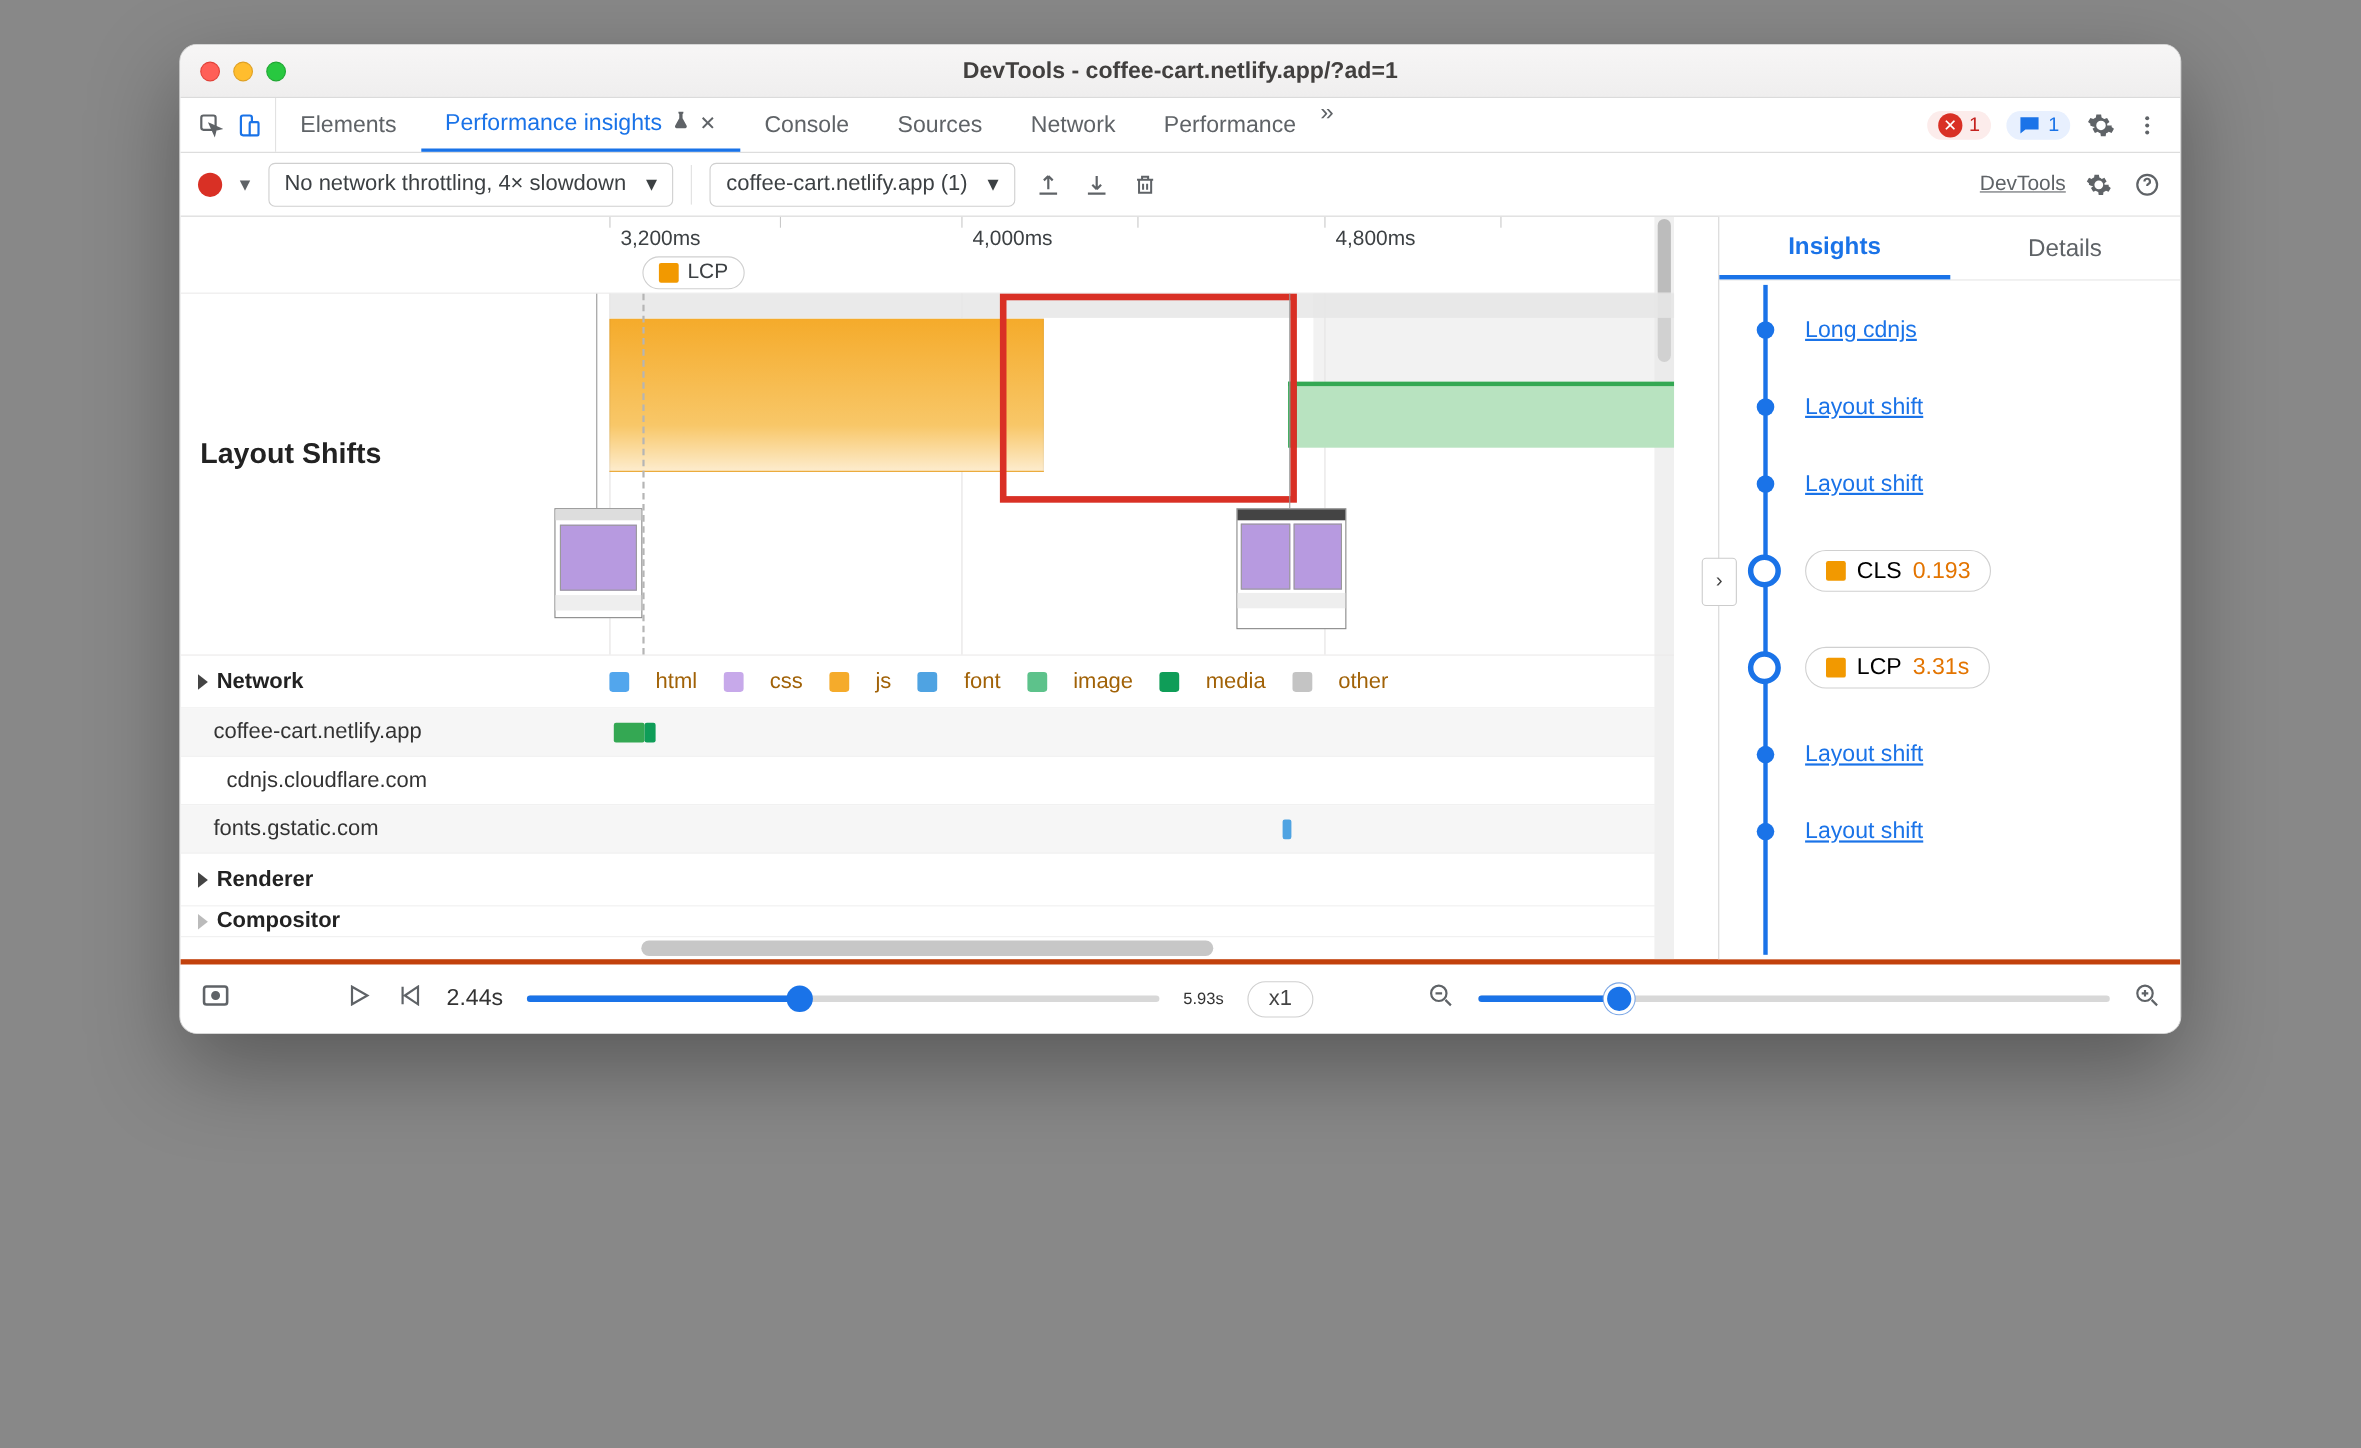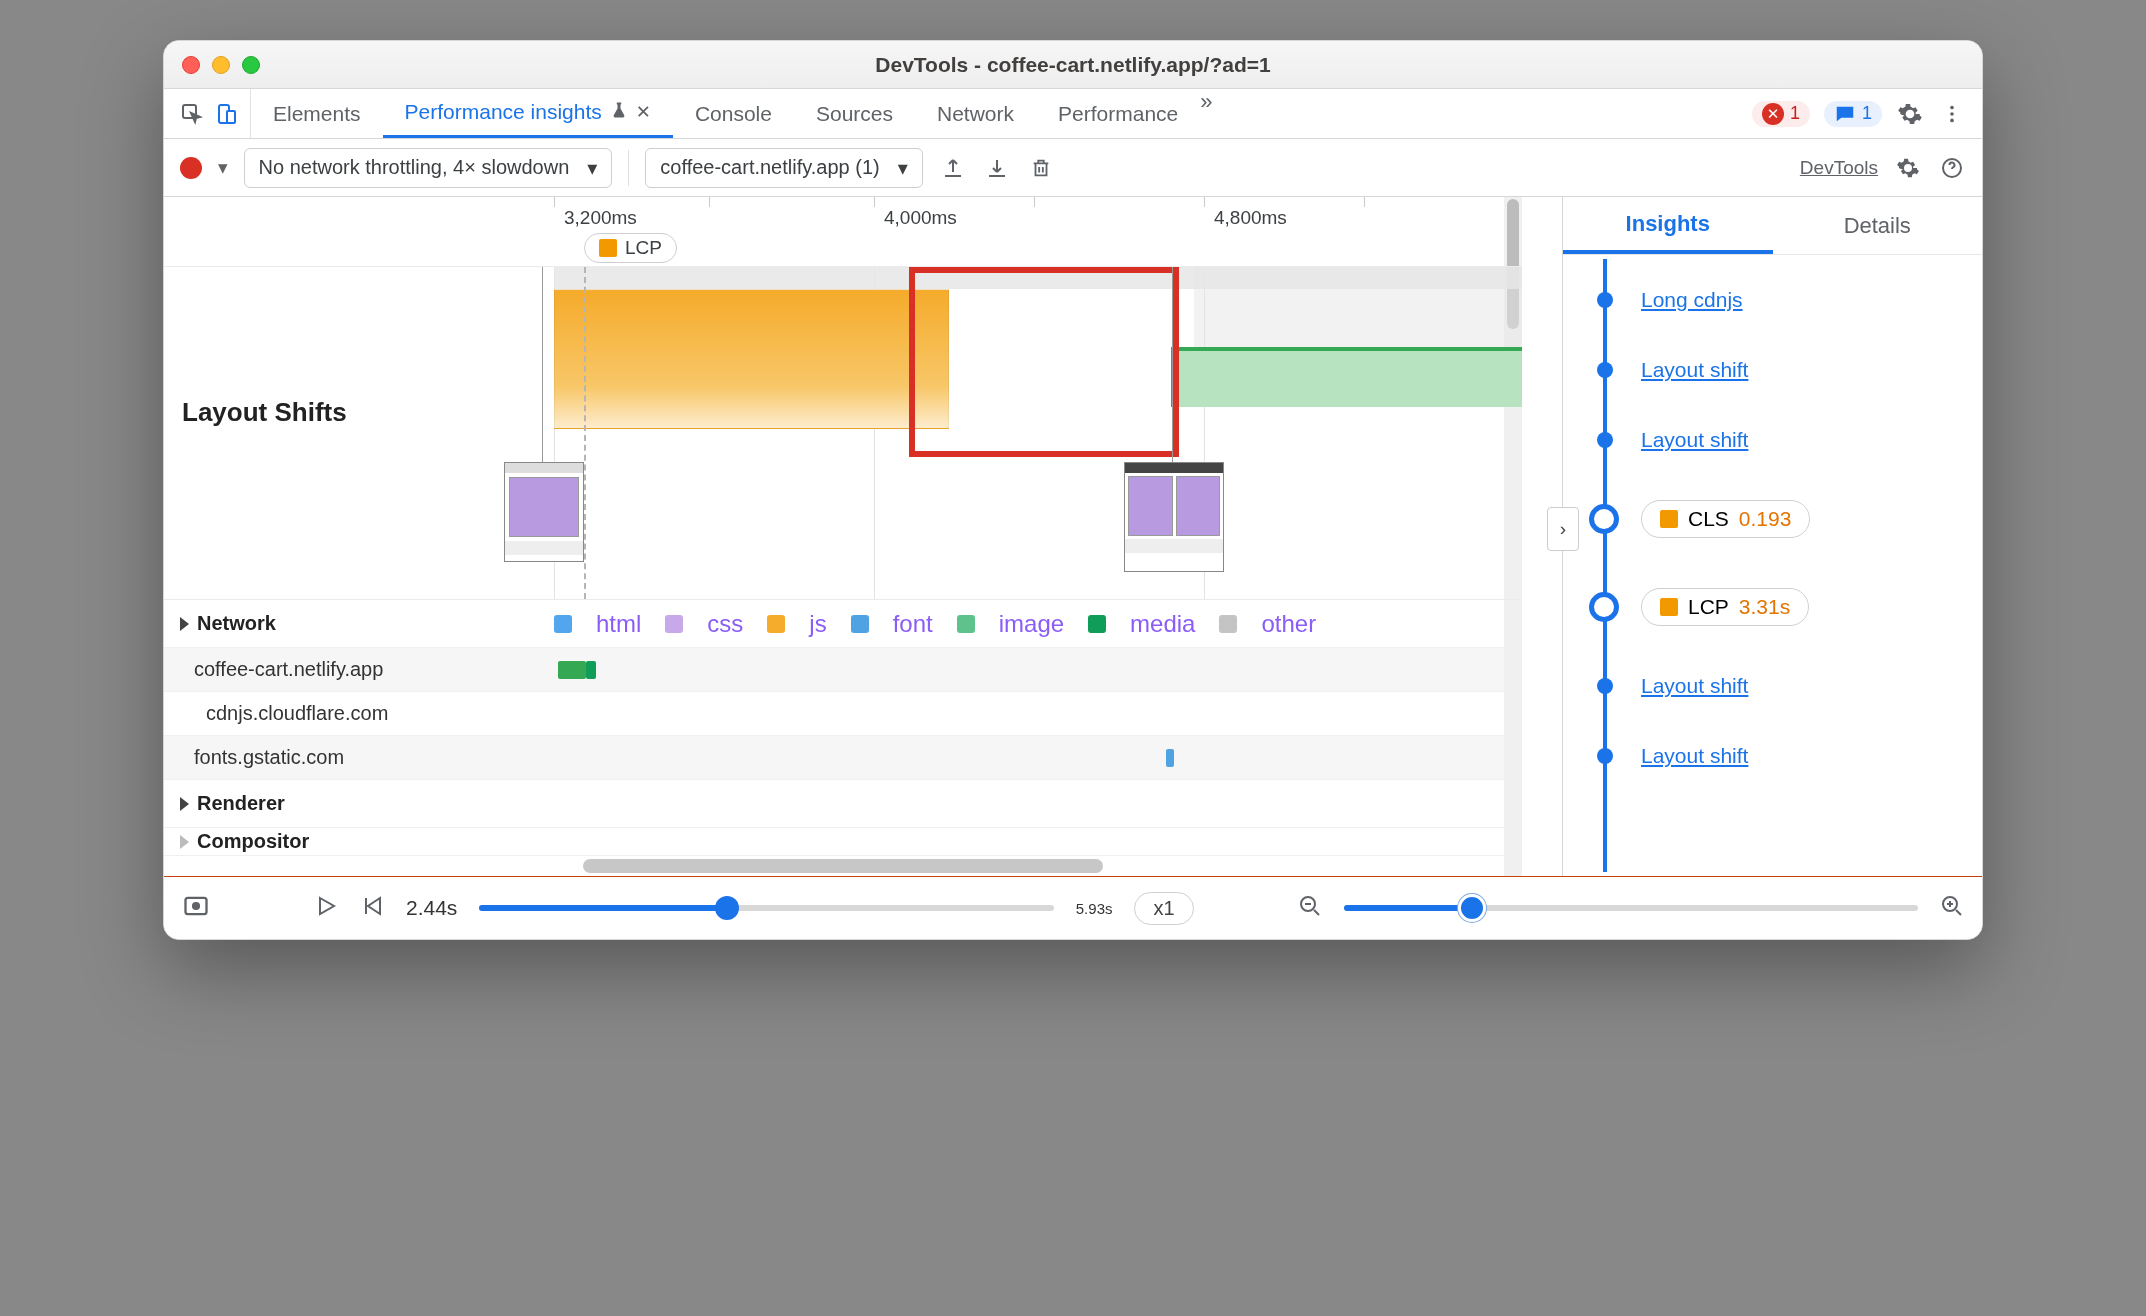--- a/index.html
+++ b/index.html
@@ -80,21 +80,21 @@
   .rec-dot{width:22px;height:22px;border-radius:50%;background:#d93025;}
   .down-caret{color:#5f6367;}
   .pillselect{
     border:1px solid #cfcfcf;border-radius:6px;
     height:40px;display:flex;align-items:center;gap:18px;
     padding:0 14px;color:#3c4043;font-size:20px;background:#fff;
   }
   .feedback{color:#5f6367;text-decoration:underline;}
 
   
-  .mainrow{display:flex;height:680px;border-bottom:1px solid #c2410c;gap:40px;}
+  .mainrow{display:flex;height:680px;border-bottom:5px solid #c2410c;gap:40px;}
   .leftpanel{flex:1;display:flex;flex-direction:column;overflow:hidden;position:relative;}
   .rightpanel{width:420px;border-left:1px solid #d6d6d6;display:flex;flex-direction:column;background:#fff;position:relative;}
 
   
   .tlheader{height:70px;border-bottom:1px solid #eceaea;display:flex;position:relative;}
   .tl-left-gutter{width:390px; flex-shrink:0;}
   .tl-track{flex:1;position:relative;}
   .tick{position:absolute;top:10px;color:#3c4043;font-size:19px;}
   .minitick{position:absolute;top:0;width:1px;height:10px;background:#c9c9c9;}
   .lcpchip{
@@ -132,21 +132,21 @@
   .grow.alt{background:#f6f6f6;}
   .tri{display:inline-block;width:0;height:0;border-top:7px solid transparent;border-bottom:7px solid transparent;border-left:9px solid #444;}
   .swatch{width:18px;height:18px;border-radius:3px;display:inline-block;}
   .sw-html{background:#52a6ed;}
   .sw-css{background:#c7a9ea;}
   .sw-js{background:#f5ab2b;}
   .sw-font{background:#4fa3e2;}
   .sw-image{background:#5dc28b;}
   .sw-media{background:#0f9d58;}
   .sw-other{background:#c4c4c4;}
-  .legend{display:flex;gap:24px;align-items:center;font-size:24px;color:#8b5cf6;}
+  .legend{display:flex;gap:24px;align-items:center;font-size:20px;color:#a16207;}
   .bar{position:absolute;height:18px;border-radius:2px;}
   .hscroll{height:20px;display:flex;align-items:center;justify-content:center;}
   .hscroll .thumbh{width:520px;height:14px;background:#c7c7c7;border-radius:7px;}
 
   
   .rtabs{display:flex;height:58px;border-bottom:1px solid #e6e6e6;}
   .rtab{flex:1;display:flex;align-items:center;justify-content:center;font-size:22px;color:#5f6367;}
   .rtab.active{color:#1a73e8;font-weight:600;border-bottom:4px solid #1a73e8;}
   .rlist{flex:1;overflow:hidden;padding:10px 0 10px 0;position:relative;}
   .timelineV{position:absolute;left:40px;top:4px;bottom:4px;width:4px;background:#1a73e8;}

